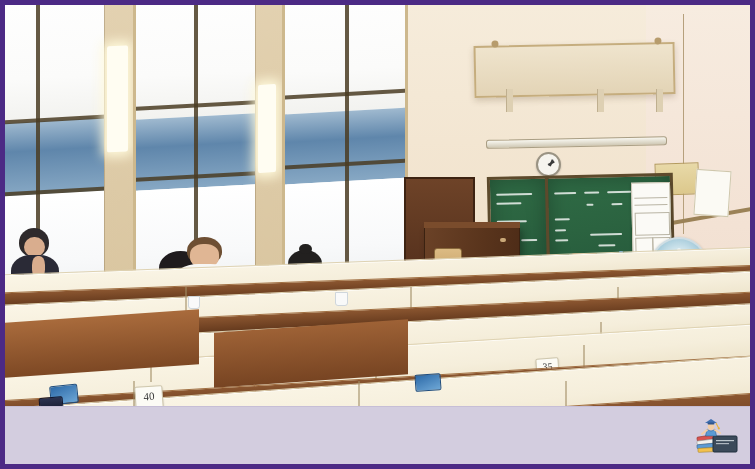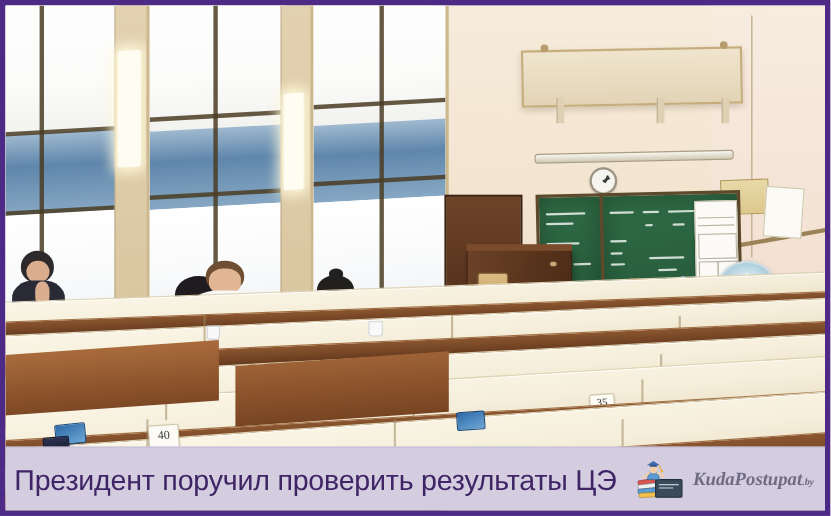--- a/index.html
+++ b/index.html
@@ -526,21 +526,20 @@
     </div>
 
     <div style="position:absolute;left:-4%;top:68%;width:30%;height:12%;
                 background:linear-gradient(180deg,#a96b3c,#7d4824);transform:skewY(-4deg);"></div>
     <div style="position:absolute;left:28%;top:70%;width:26%;height:12%;
                 background:linear-gradient(180deg,#9e6236,#774422);transform:skewY(-4deg);"></div>
 
   </div>
 
   <div class="caption">
-    <span class="caption-text">Президент поручил проверить результаты ЦЭ</span>
 
     <span class="brand">
       <span class="brand-icon">
         <svg viewBox="0 0 44 40" width="44" height="40" aria-hidden="true">
 
           <g>
             <rect x="1" y="20" width="17" height="4" rx="1" fill="#d9534f" stroke="#8f3a37" stroke-width="0.6" transform="rotate(-9 9 22)"></rect>
             <rect x="1" y="24" width="18" height="4" rx="1" fill="#f0f0ee" stroke="#9a9a97" stroke-width="0.6" transform="rotate(-7 10 26)"></rect>
             <rect x="1" y="28" width="18" height="4" rx="1" fill="#5b9bd5" stroke="#34618a" stroke-width="0.6" transform="rotate(-5 10 30)"></rect>
             <rect x="2" y="32" width="17" height="4" rx="1" fill="#f2c14e" stroke="#a8862c" stroke-width="0.6" transform="rotate(-3 10 34)"></rect>
@@ -553,19 +552,16 @@
           <ellipse cx="15" cy="10.5" rx="3.2" ry="3.4" fill="#f3cfa6"></ellipse>
           <path d="M9 7 L21 7 L15 3 Z" fill="#3f6fb0"></path>
           <rect x="11.5" y="6.4" width="7" height="2" rx="1" fill="#2f558c"></rect>
           <path d="M20 7 l2.6 5" stroke="#e8b33a" stroke-width="1.1" fill="none"></path>
           <circle cx="22.8" cy="12.4" r="1.1" fill="#e8b33a"></circle>
           <path d="M11 13 q4 4 8 0 l1.5 7 h-11 z" fill="#5b9bd5" stroke="#34618a" stroke-width="0.6"></path>
           <path d="M11 14 l-5 4" stroke="#f3cfa6" stroke-width="2" stroke-linecap="round"></path>
           <path d="M19 14 l5 3" stroke="#f3cfa6" stroke-width="2" stroke-linecap="round"></path>
         </svg>
       </span>
-      <span class="brand-name">
-        <span>KudaPostupat</span><span class="tld">.by</span>
-      </span>
     </span>
   </div>
 
 </div>
 
 </body></html>

